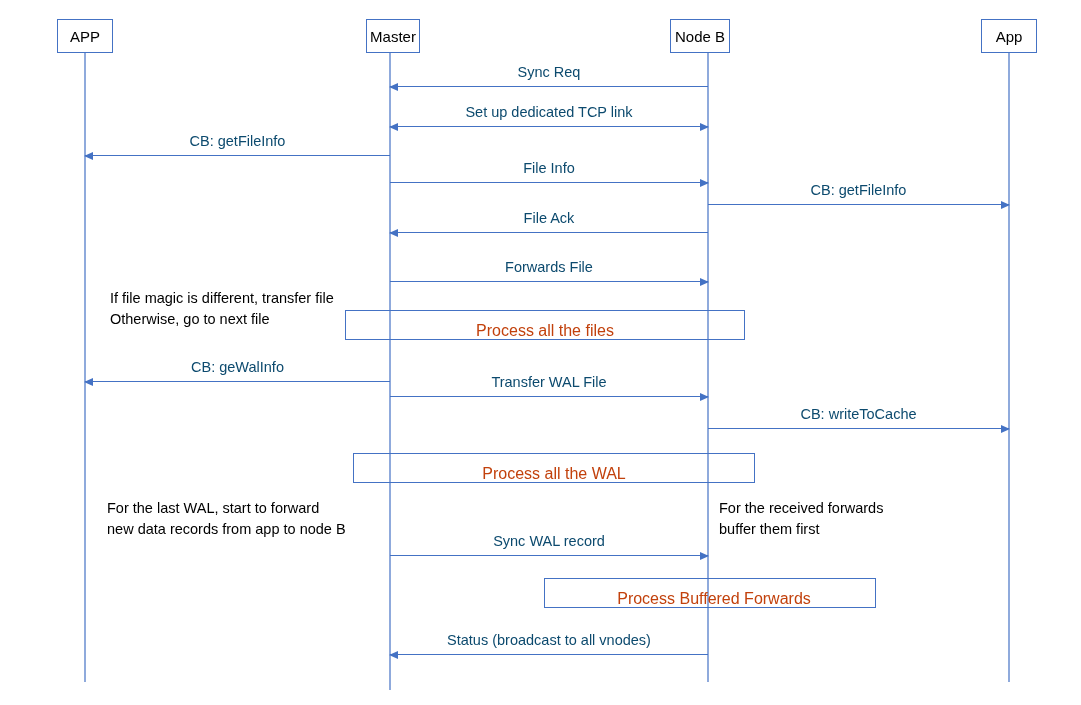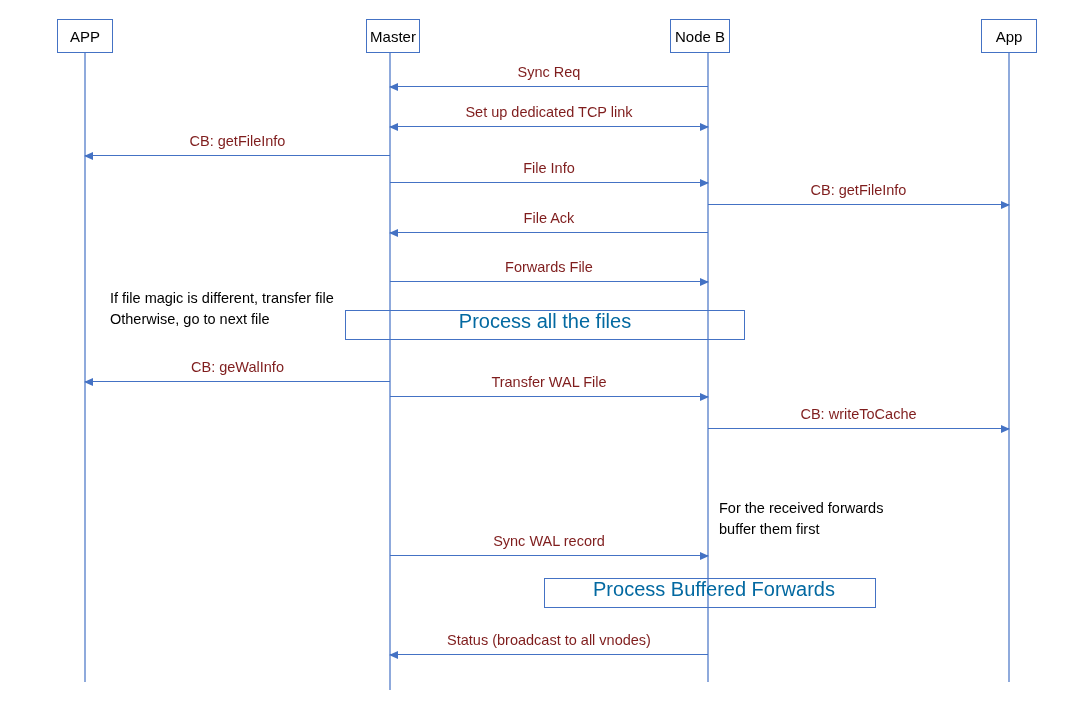--- a/index.html
+++ b/index.html
@@ -66,37 +66,37 @@
     border-right: 9px solid #4472C4;
   }
   .msg-label {
     position: absolute;
     left: 0;
     right: 0;
     bottom: 6px;
     text-align: center;
     font-size: 14.5px;
     line-height: 1.15;
-    color: #7f1d1d;
+    color: #0c4a6e;
     white-space: nowrap;
     z-index: 5;
     margin-top: 24px;
   }
   
   .proc-box {
     position: absolute;
     box-sizing: border-box;
     border: 1.8px solid #4472C4;
     background: transparent;
     display: flex;
-    align-items: flex-start;
+    align-items: flex-end;
     justify-content: center;
-    font-size: 20px;
+    font-size: 16px;
     line-height: 1;
-    color: #0369a1;
+    color: #c2410c;
     z-index: 5;
   }
   .proc-box > span {
     background: transparent;
   }
   
   .note {
     position: absolute;
     font-size: 14.5px;
     line-height: 1.45;
@@ -176,32 +176,37 @@
   <div class="msg" style="left:390px; top:396px; width:318px;">
     <div class="arrowhead right"></div>
     <div class="msg-label">Transfer WAL File</div>
   </div>
 
   <div class="msg" style="left:708px; top:428px; width:301px;">
     <div class="arrowhead right"></div>
     <div class="msg-label">CB: writeToCache</div>
   </div>
 
+  <div class="proc-box" style="left:353px; top:453px; width:402px; height:30px;">
+    <span>Process all the WAL</span>
+  </div>
 
   <div class="msg" style="left:390px; top:555px; width:318px;">
     <div class="arrowhead right"></div>
     <div class="msg-label">Sync WAL record</div>
   </div>
 
   <div class="proc-box" style="left:544px; top:578px; width:332px; height:30px;padding-left:8px;">
     <span>Process Buffered Forwards</span>
   </div>
 
   <div class="msg" style="left:390px; top:654px; width:318px;">
     <div class="arrowhead left"></div>
     <div class="msg-label">Status (broadcast to all vnodes)</div>
   </div>
 
   <div class="note" style="left:110px; top:242px; width:290px;margin-top:46px;">If file magic is different, transfer file
 Otherwise, go to next file</div>
+  <div class="note" style="left:107px; top:498px; width:290px;">For the last WAL, start to forward
+new data records from app to node B</div>
   <div class="note" style="left:719px; top:498px; width:220px;">For the received forwards
 buffer them first</div>
 </div>
 
 </body></html>

